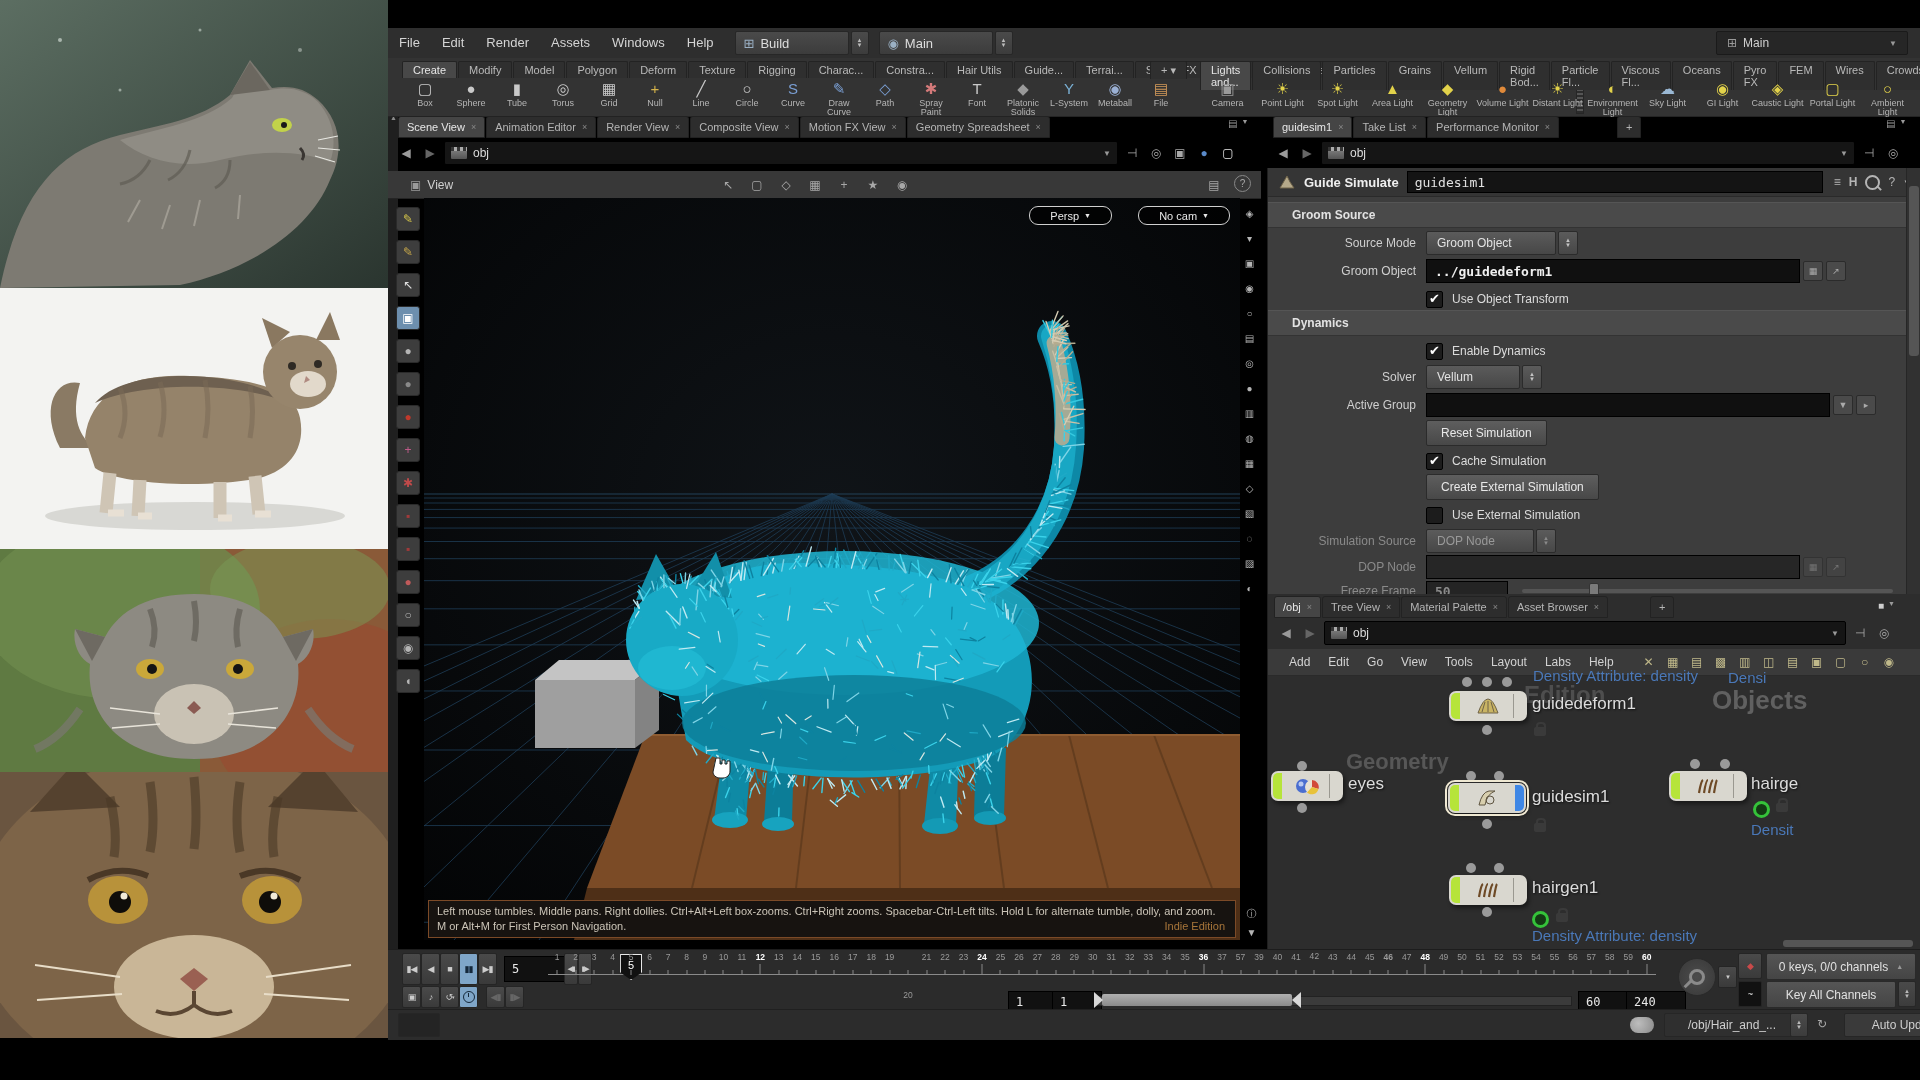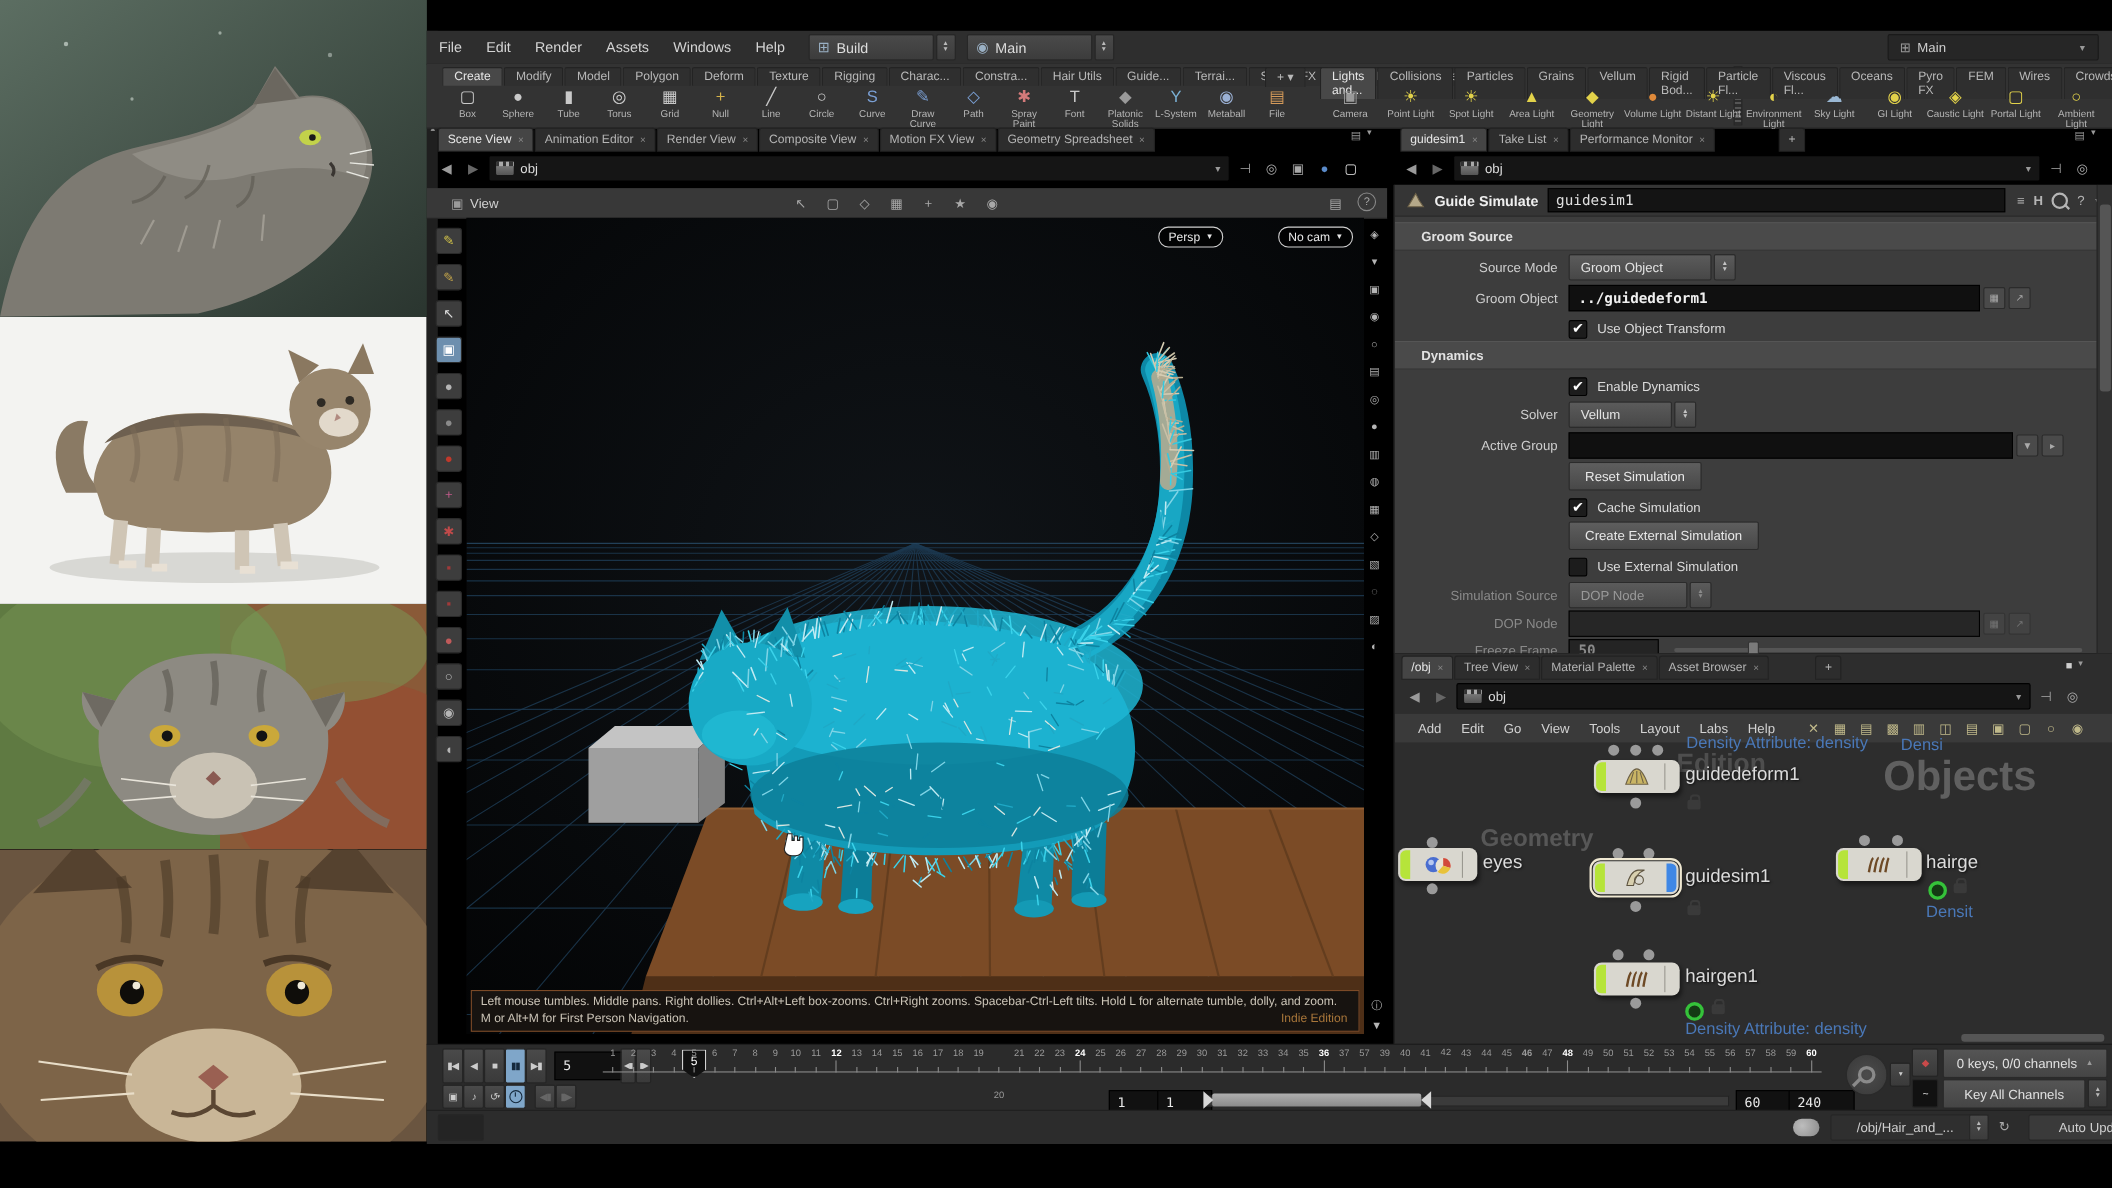--- a/index.html
+++ b/index.html
@@ -38,21 +38,21 @@
   .clapper{width:16px;height:12px;background:linear-gradient(#888,#555);border-radius:1px;position:relative;}
   .clapper:before{content:"";position:absolute;top:0;left:0;right:0;height:4px;background:repeating-linear-gradient(90deg,#333 0 3px,#aaa 3px 6px);}
   .icbtn{width:20px;height:20px;display:flex;align-items:center;justify-content:center;color:#a8a8a8;font-size:12px;}
   
   .vp-toolbar{position:absolute;left:388px;top:171px;width:873px;height:27px;background:#383838;border-bottom:1px solid #242424;display:flex;align-items:center;}
   .toolcol{position:absolute;display:flex;flex-direction:column;align-items:center;gap:9px;}
   .tc-btn{width:22px;height:22px;background:#3d3d3d;border:1px solid #2a2a2a;border-radius:3px;display:flex;align-items:center;justify-content:center;font-size:12px;color:#b5b5b5;}
   .tc-btn.active{background:#6d8fae;color:#fff;}
   .tc-btn.sm{width:17px;height:17px;font-size:10px;background:transparent;border:none;}
   .viewport{position:absolute;left:424px;top:198px;width:816px;height:742px;background:#050505;overflow:hidden;}
-  .pill{position:absolute;height:17px;border:1px solid #cfcfcf;border-radius:9px;background:rgba(0,0,0,.65);color:#e8e8e8;font-size:11px;display:flex;align-items:center;padding:0 8px;gap:5px;}
+  .pill{position:absolute;height:17px;border:1px solid #cfcfcf;border-radius:9px;background:rgba(0,0,0,.65);color:#e8e8e8;font-size:11px;display:flex;align-items:center;padding:0 20px;gap:5px;}
   .pill .dd{font-size:7px;}
   .helpbox{position:absolute;left:4px;right:4px;bottom:2px;background:#171310;border:1px solid #7c4a27;color:#cbc4b7;font-size:11px;line-height:15px;padding:3px 8px;}
   .indie{position:absolute;right:10px;bottom:3px;color:#a8763a;font-size:11px;}
   
   .parampane{position:absolute;left:1267px;top:168px;width:653px;height:426px;background:#3d3d3d;overflow:hidden;border-left:1px solid #1f1f1f;}
   .pp-header{position:absolute;left:0;top:0;right:0;height:28px;background:#353535;border-bottom:1px solid #2a2a2a;display:flex;align-items:center;gap:8px;padding:0 10px;}
   .pp-title{font-weight:bold;font-size:13px;color:#efefef;white-space:nowrap;}
   .pp-name{flex:1;height:20px;background:#141414;border:1px solid #000;color:#e0e0e0;font-family:"DejaVu Sans Mono",monospace;font-size:13px;display:flex;align-items:center;padding:0 7px;max-width:400px;}
   .pp-hicons{display:flex;gap:8px;margin-left:auto;color:#b5b5b5;font-size:12px;align-items:center;}
   .section{position:absolute;left:0;right:14px;height:24px;background:#4a4a4a;border-top:1px solid #555;border-bottom:1px solid #333;color:#e2e2e2;font-weight:bold;font-size:12px;line-height:24px;padding-left:24px;}
@@ -1431,21 +1431,21 @@
           <span class="nticon">▢</span>
           <span class="nticon">○</span>
           <span class="nticon">◉</span>
         </div>
     </div>
 
     <div class="abs" style="left:0;right:0;top:81px;bottom:0;">
       <div class="bluetext" style="left:265px;top:-8px;">Density Attribute: density</div>
       <div class="bluetext" style="left:460px;top:-6px;">Densi</div>
       <div class="watermark" style="left:256px;top:6px;font-size:24px;opacity:.8;">Edition</div>
-      <div class="watermark" style="left:444px;top:10px;font-size:38px;color:#606060;">Objects</div>
+      <div class="watermark" style="left:444px;top:10px;font-size:26px;color:#606060;">Objects</div>
       <div class="watermark" style="left:78px;top:74px;font-size:22px;">Geometry</div>
 
       <span class="ndot" style="left:194px;top:2px;"></span>
         <span class="ndot" style="left:214px;top:2px;"></span>
         <span class="ndot" style="left:234px;top:2px;"></span>
       <div class="node" style="left:181px;top:16px;">
         <div class="gbar"></div>
           <div class="nline"></div>
         <svg class="nicon" width="26" height="20" viewBox="0 0 26 20">
             <path d="M3,17 Q8,3 13,3 Q18,3 23,17 Z" fill="#c9b464" stroke="#6e6248"></path>

